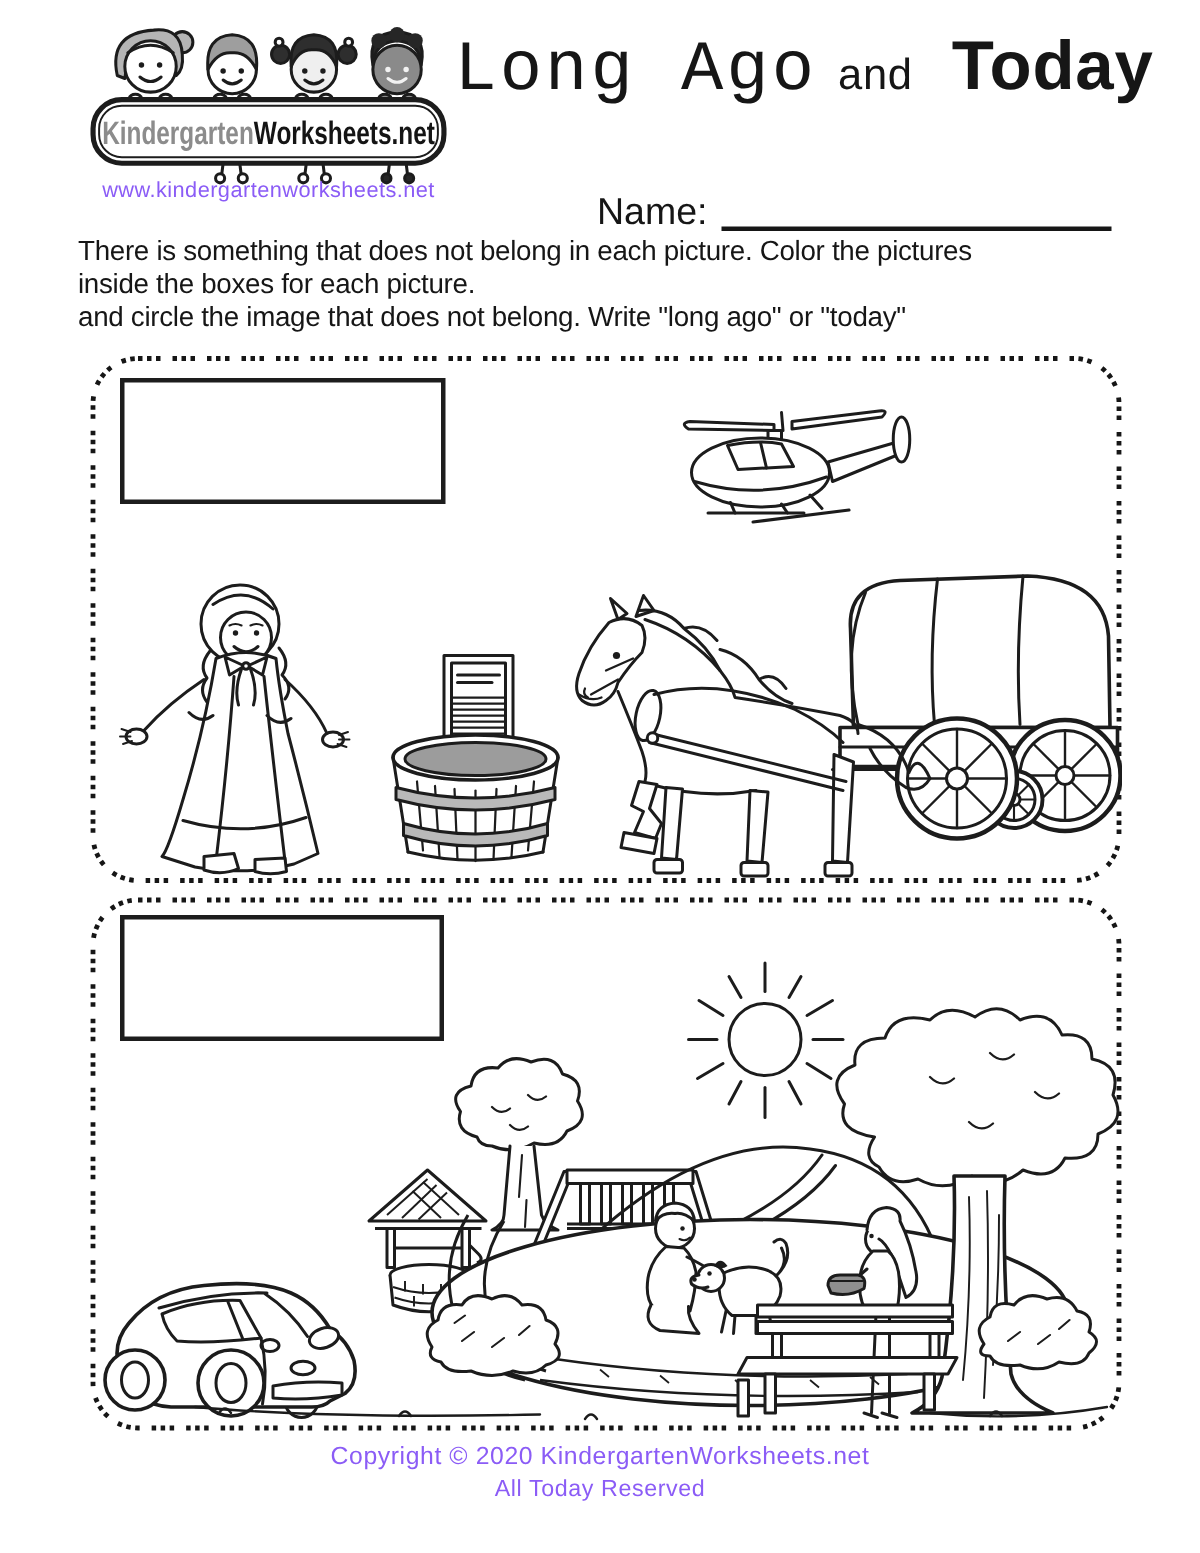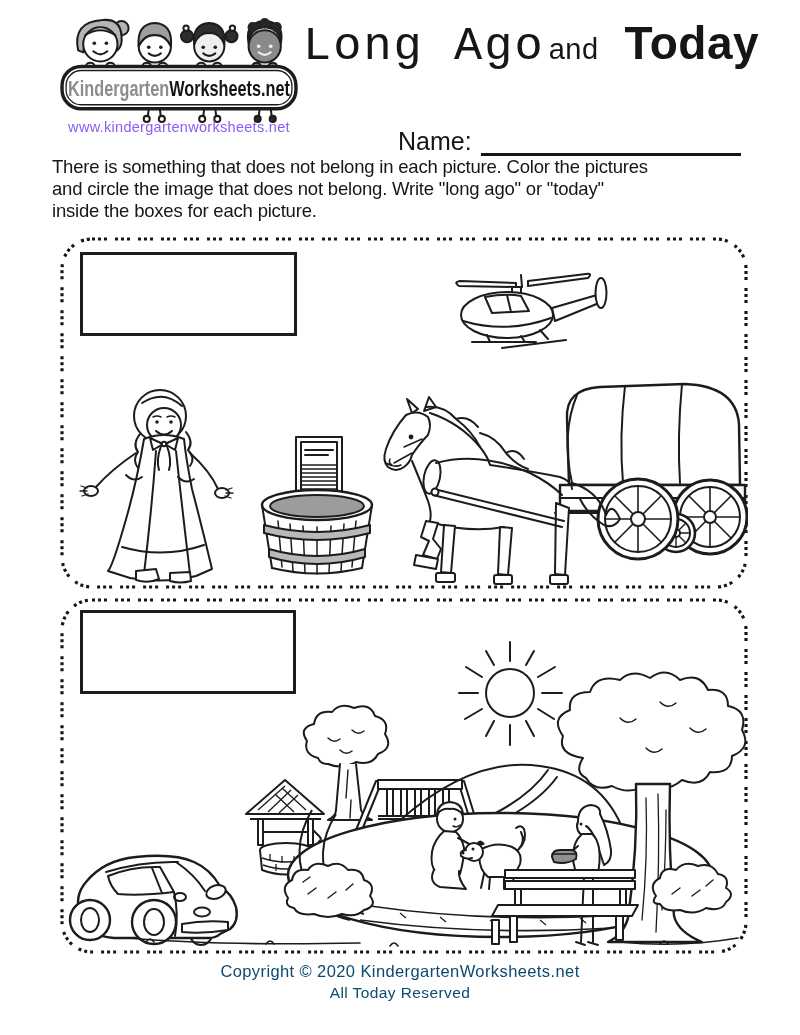--- a/index.html
+++ b/index.html
@@ -6,42 +6,42 @@
   .page { position:relative; width:800px; height:1035px; background:#fff; overflow:hidden;
           font-family:"Liberation Sans", sans-serif; color:#161616; }
 
   
   .logo-wrap { position:absolute; left:58px; top:10px; width:242px; height:122px;text-align:right; }
   .logo-url  { position:absolute; left:48px; top:119px; width:262px; text-align:center;
                font-size:14.5px; letter-spacing:.3px; color:#8b5cf6; }
   .title-row { position:absolute; left:303px; top:16px; width:460px; height:82px;
                display:flex; align-items:baseline; white-space:nowrap; }
   .t-script  { font-family:Liberation Mono, monospace; font-size:47px; letter-spacing:2px; font-weight:400; }
-  .t-and     { font-size:29px; margin-left:4px; letter-spacing:.5px; }
+  .t-and     { font-size:29px; margin-left:14px; letter-spacing:.5px; }
   .t-bold    { font-size:46px; font-weight:800; margin-left:26px; letter-spacing:.5px; }
-  .name-row  { position:absolute; left:398px; top:127px; display:flex; align-items:flex-end; }
+  .name-row  { position:absolute; left:398px; top:127px; display:flex; align-items:center; }
   .name-label{ font-size:25px; }
   .name-line { display:inline-block; width:260px; height:22px; margin-left:9px;
                border-bottom:3px solid #161616; }
   .instructions { position:absolute; left:52px; top:156px; width:700px;
                   font-size:18.5px; line-height:22px; letter-spacing:-0.2px; }
 
   
   .panel   { position:absolute; left:60px; width:688px; }
   #panel1  { top:237px; height:352px; }
   #panel2  { top:598px; height:356px; }
   .scene   { position:absolute; left:0; top:0; }
   .answer-box { position:absolute; left:20px; border:3px solid #1d1d1d; background:#fff;
                 font-size:20px; padding:4px; box-sizing:border-box; }
   #panel1 .answer-box { top:15px;  width:217px; height:84px; }
   #panel2 .answer-box { top:12px;  width:216px; height:84px; }
 
   
   .footer { position:absolute; left:0; top:961px; width:800px; text-align:center;
-            color:#0c4a6e; letter-spacing:.4px; }
+            color:#8b5cf6; letter-spacing:.4px; }
   .footer-line1 { font-size:16.5px; line-height:21px; }
   .footer-line2 { font-size:15.5px; line-height:21px; }
 </style>
 </head>
 <body>
 
 <div class="page">
 
   <div class="logo-wrap">
     <svg width="242" height="122" viewBox="0 0 240 121">
@@ -130,22 +130,22 @@
     <span class="t-bold">Today</span>
   </div>
 
   <div class="name-row">
     <span class="name-label">Name:</span>
     <span class="name-line"></span>
   </div>
 
   <div class="instructions">
     <div>There is something that does not belong in each picture. Color the pictures</div>
+    <div>inside the boxes for each picture.</div>
     <div>and circle the image that does not belong. Write "long ago" or "today"</div>
-    <div>inside the boxes for each picture.</div>
   </div>
 
   <section class="panel" id="panel1">
     <svg class="scene" width="688" height="352" viewBox="0 0 688 352">
       <rect x="2" y="2" width="684" height="348" rx="30" fill="none" stroke="#161616" stroke-width="3.2" stroke-dasharray="3 3 3 3 3 8"></rect>
 
       <g stroke="#1c1c1c" stroke-width="2" fill="none" stroke-linecap="round" stroke-linejoin="round">
         <path d="M456,46 L400,44 Q393,45 399,49 L456,50 Z" fill="#fff"></path>
         <path d="M468,44 L526,37 Q533,36 528,41 L468,49 Z" fill="#fff"></path>
         <line x1="461" y1="38" x2="462" y2="50"></line>

